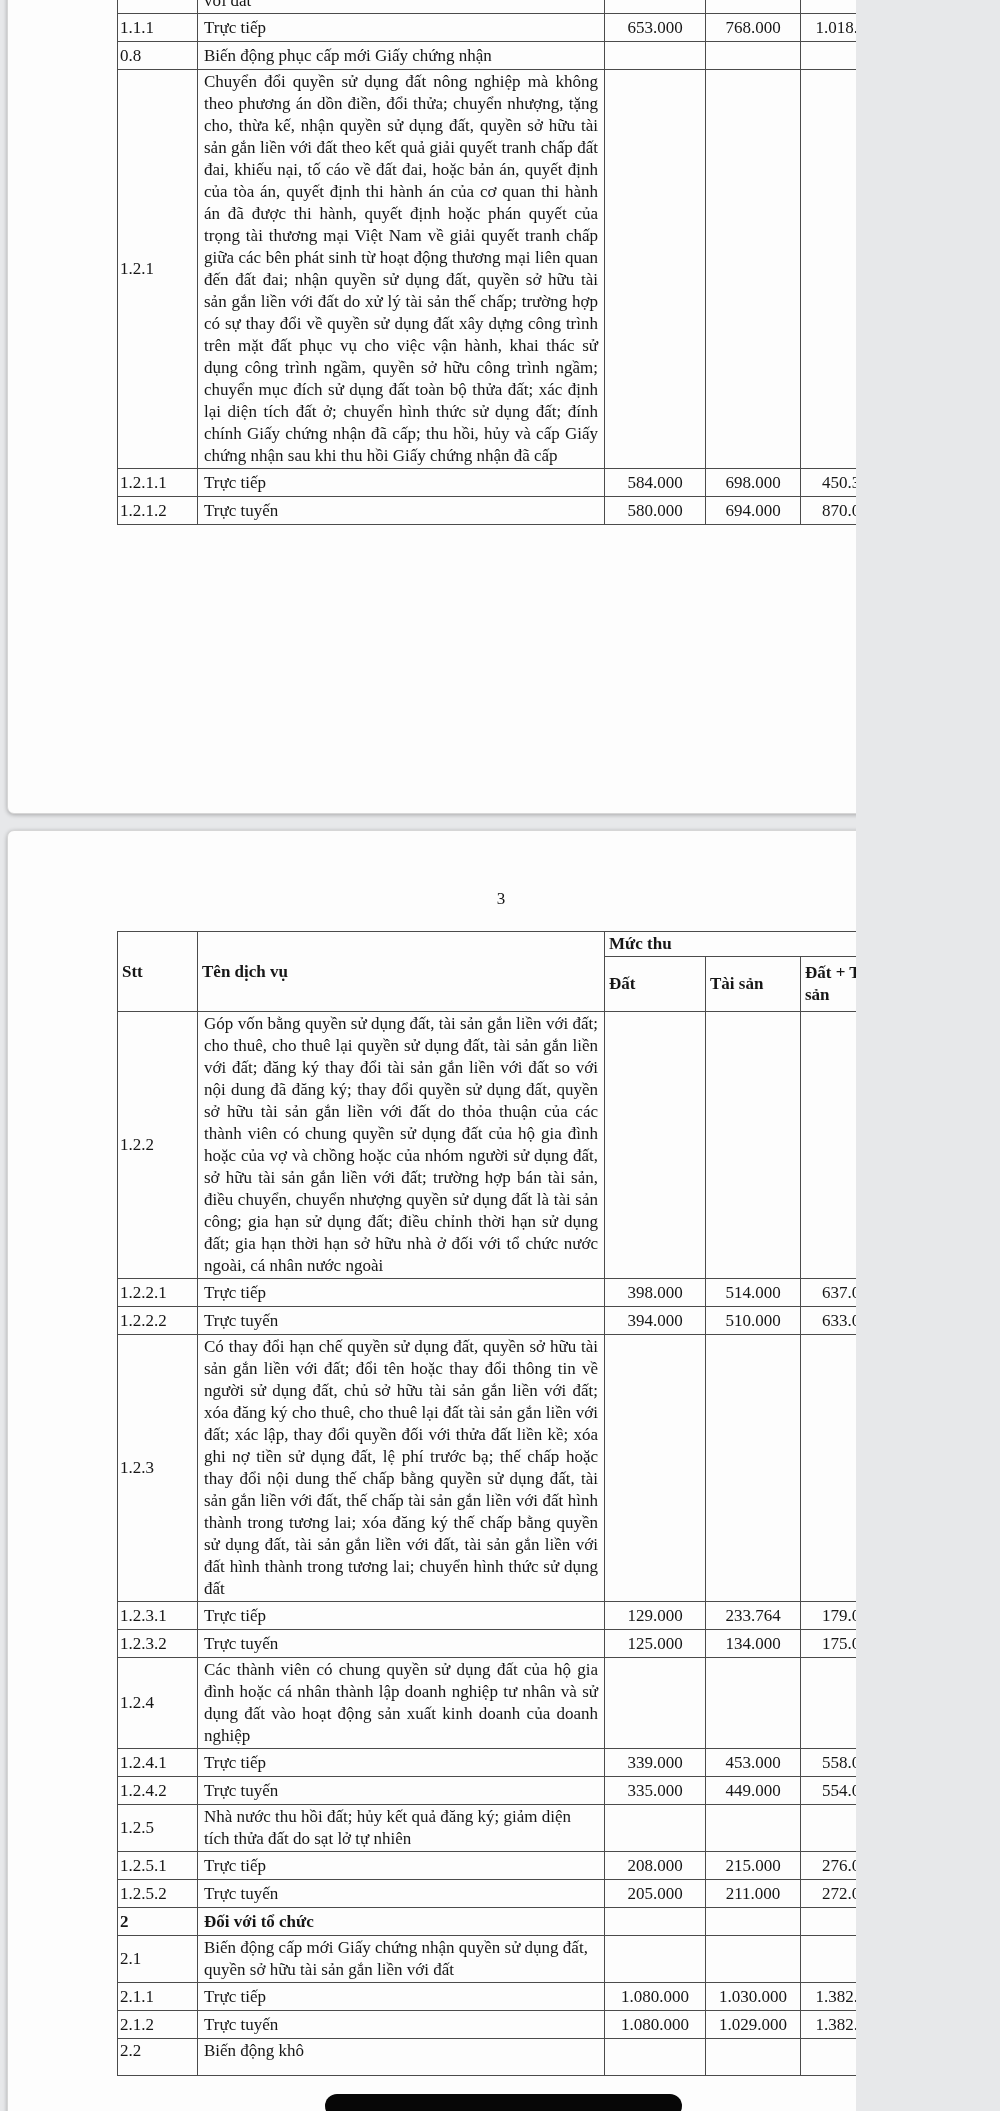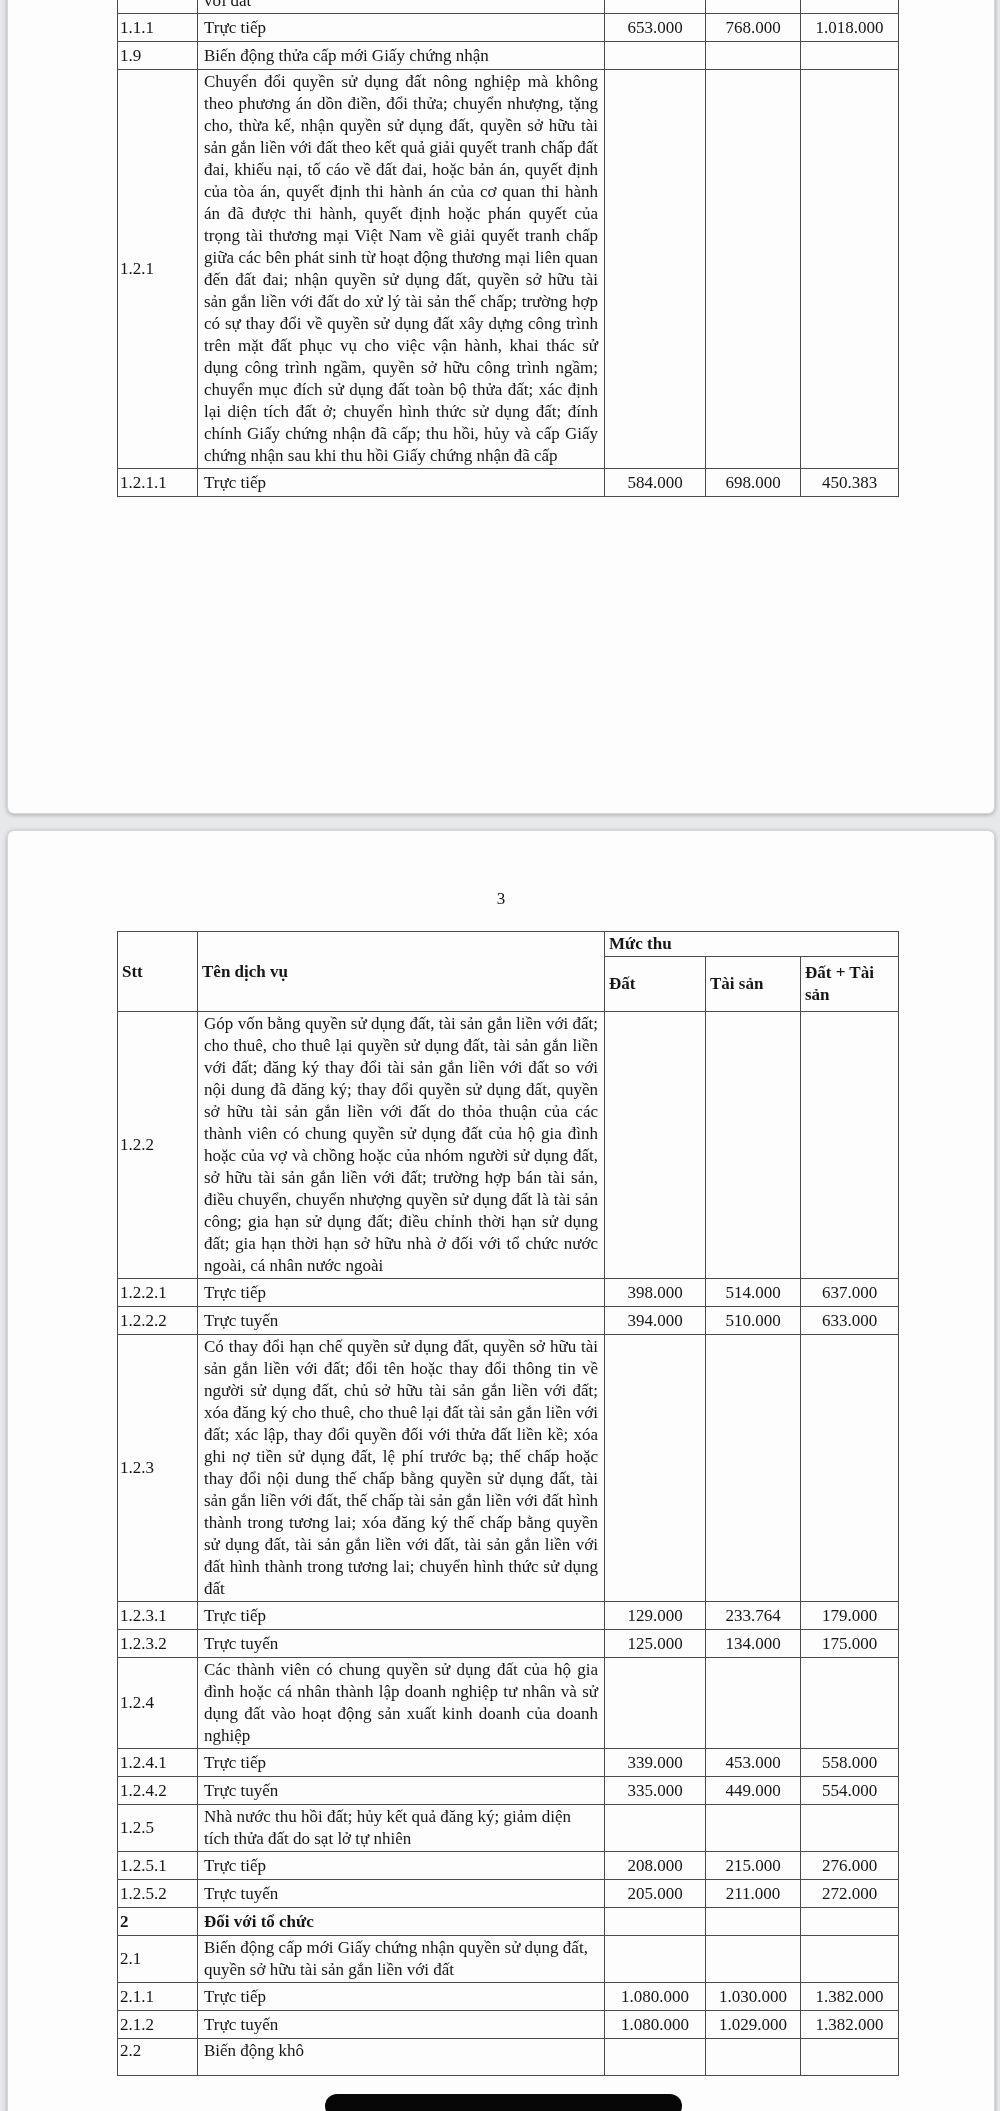--- a/index.html
+++ b/index.html
@@ -3,21 +3,21 @@
 <meta charset="utf-8">
 <style>
   html,body{margin:0;padding:0;}
   body{
     width:1000px;height:2111px;
     background:#e7e8ea;
     font-family:"Liberation Serif","DejaVu Serif",serif;
     color:#161616;
   }
   .viewer{
-    position:relative;width:1000px;height:2111px;overflow:hidden;
+    position:relative;width:856px;height:2111px;overflow:hidden;
   }
   .page{
     position:absolute;left:7px;width:986px;background:#fdfdfd;
     box-shadow:0 1px 4px rgba(0,0,0,0.28);
     border:1px solid #d6d6d6;
   }
   .page-1{top:-8px;height:820px;border-radius:0 0 7px 7px;}
   .page-2{top:830px;height:1330px;border-radius:7px 7px 0 0;}
   .page-number{
     position:absolute;top:58px;left:0;width:100%;
@@ -80,39 +80,46 @@
             <td class="num"></td>
           </tr>
           <tr class="row-s">
             <td class="stt">1.1.1</td>
             <td class="name">Trực tiếp</td>
             <td class="num">653.000</td>
             <td class="num">768.000</td>
             <td class="num">1.018.000</td>
           </tr>
           <tr class="row-s">
-            <td class="stt">1.9</td>
-            <td class="name">Biến động thửa cấp mới Giấy chứng nhận</td>
+            <td class="stt">0.8</td>
+            <td class="name">Biến động phục cấp mới Giấy chứng nhận</td>
             <td class="num"></td>
             <td class="num"></td>
             <td class="num"></td>
           </tr>
           <tr>
             <td class="stt">1.2.1</td>
             <td class="name justify">Chuyển đổi quyền sử dụng đất nông nghiệp mà không theo phương án dồn điền, đổi thửa; chuyển nhượng, tặng cho, thừa kế, nhận quyền sử dụng đất, quyền sở hữu tài sản gắn liền với đất theo kết quả giải quyết tranh chấp đất đai, khiếu nại, tố cáo về đất đai, hoặc bản án, quyết định của tòa án, quyết định thi hành án của cơ quan thi hành án đã được thi hành, quyết định hoặc phán quyết của trọng tài thương mại Việt Nam về giải quyết tranh chấp giữa các bên phát sinh từ hoạt động thương mại liên quan đến đất đai; nhận quyền sử dụng đất, quyền sở hữu tài sản gắn liền với đất do xử lý tài sản thế chấp; trường hợp có sự thay đổi về quyền sử dụng đất xây dựng công trình trên mặt đất phục vụ cho việc vận hành, khai thác sử dụng công trình ngầm, quyền sở hữu công trình ngầm; chuyển mục đích sử dụng đất toàn bộ thửa đất; xác định lại diện tích đất ở; chuyển hình thức sử dụng đất; đính chính Giấy chứng nhận đã cấp; thu hồi, hủy và cấp Giấy chứng nhận sau khi thu hồi Giấy chứng nhận đã cấp</td>
             <td class="num"></td>
             <td class="num"></td>
             <td class="num"></td>
           </tr>
           <tr class="row-s">
             <td class="stt">1.2.1.1</td>
             <td class="name">Trực tiếp</td>
             <td class="num">584.000</td>
             <td class="num">698.000</td>
             <td class="num">450.383</td>
+          </tr>
+          <tr class="row-s">
+            <td class="stt">1.2.1.2</td>
+            <td class="name">Trực tuyến</td>
+            <td class="num">580.000</td>
+            <td class="num">694.000</td>
+            <td class="num">870.000</td>
           </tr>
         </tbody>
     </table>
   </div>
 
   <div class="page page-2">
     <div class="page-number">3</div>
     <table class="fee t2">
       <colgroup>
         <col class="c-stt">

